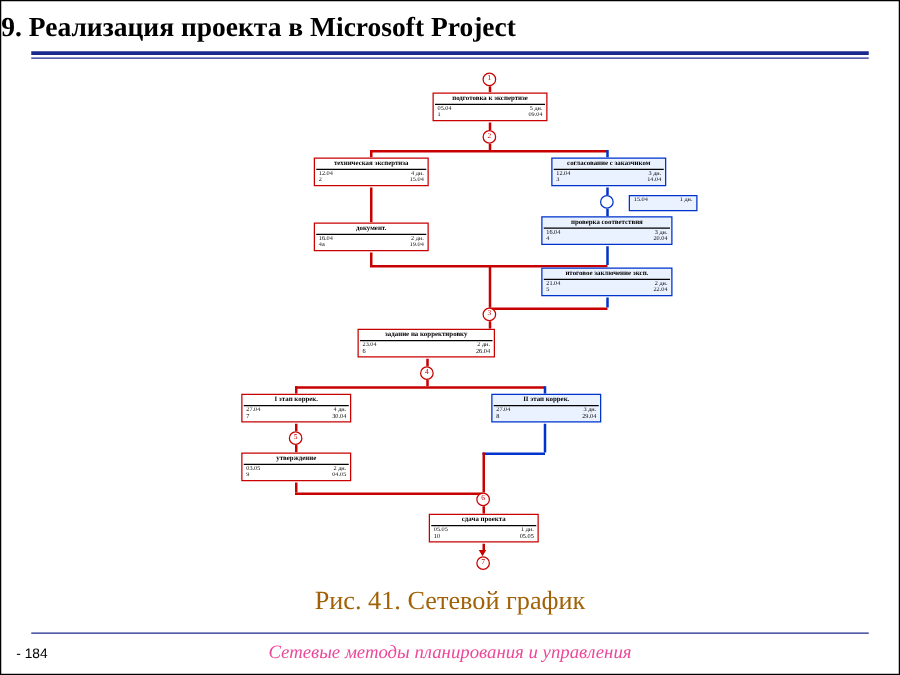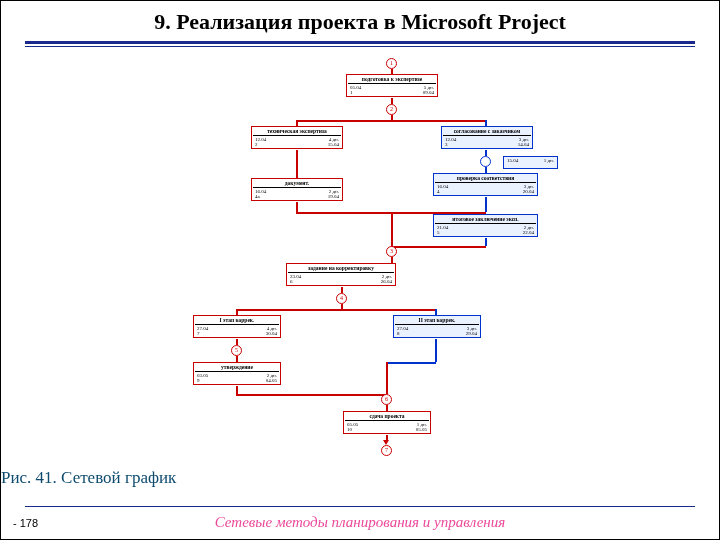--- a/index.html
+++ b/index.html
@@ -15,21 +15,20 @@
     width: 720px;
     height: 540px;
     position: relative;
     border: 1px solid #000;
   }
   .title {
     position: absolute;
     top: 8px;
     left: 0;
     width: 100%;
-    text-align: center;
     font-weight: bold;
     font-size: 22px;
     color: #000;
   }
   .hr-wrap {
     position: absolute;
     top: 40px;
     left: 24px;
     right: 24px;
   }
@@ -106,23 +105,23 @@
     border-left: 3px solid transparent;
     border-right: 3px solid transparent;
     border-top: 5px solid #c90000;
   }
 
   .caption {
     position: absolute;
     top: 467px;
     left: 0;
     width: 100%;
-    text-align: left;
-    font-size: 17px;
-    color: #0c4a6e;
+    text-align: center;
+    font-size: 21px;
+    color: #a16207;
   }
   .pagenum {
     position: absolute;
     left: 12px;
     bottom: 10px;
     font-size: 11px;
     color: #000;
     font-family: Arial, sans-serif;
   }
   .footer-center {
@@ -347,16 +346,16 @@
     <div class="line vline" style="left:205px;top:379px;height:6px"></div>
     <div class="arrow-d" style="left:202px;top:384px"></div>
     <div class="circ" style="left:200px;top:389px">7</div>
 
   </div>
 
   <div class="caption">Рис. 41. Сетевой график</div>
 
   <div class="footer-hr"></div>
 
-  <div class="pagenum">- 178</div>
+  <div class="pagenum">- 184</div>
   <div class="footer-center">Сетевые методы планирования и управления</div>
 
 </div>
 
 </body></html>

